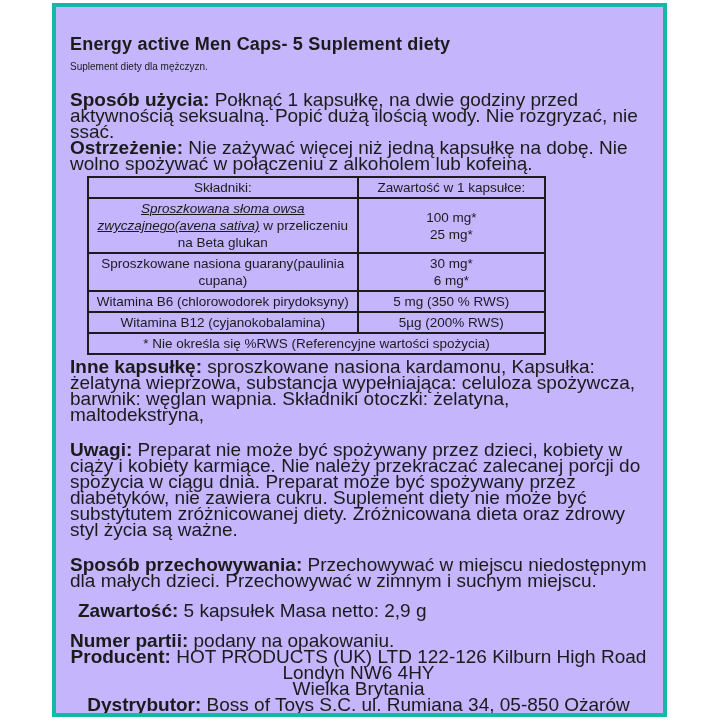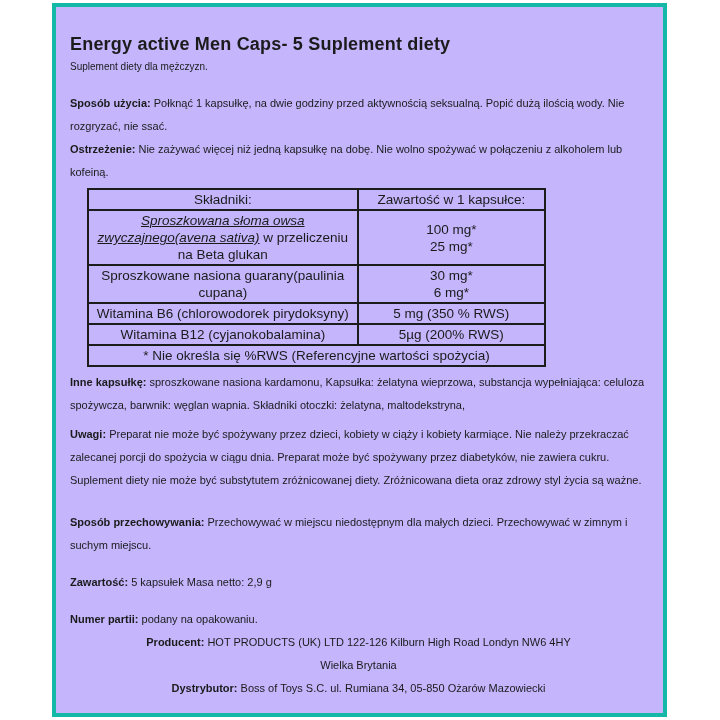--- a/index.html
+++ b/index.html
@@ -26,22 +26,22 @@
     margin: 0;
     line-height: 22px;
     letter-spacing: 0.2px;
   }
   .subtitle {
     font-size: 10px;
     margin: 3px 0 0 0;
     line-height: 18px;
   }
   .para {
-    font-size: 11px;
-    line-height: 23px;
+    font-size: 19px;
+    line-height: 16px;
     margin: 0;
   }
   .mt { margin-top: 16px; }
   .b { font-weight: bold; }
   table.ingredients {
     border-collapse: collapse;
     width: 459px;
     margin: 4px 0 0 17px;
     font-size: 13.5px;
     table-layout: fixed;
@@ -59,23 +59,23 @@
   table.ingredients col.c2 { width: 41%; }
   .italic-underline {
     font-style: italic;
     text-decoration: underline;
   }
   td.footnote-cell {
     text-align: left;
     padding-left: 10px;
   }
   .para-inne { margin-top: 4px; }
-  .para-uwagi { margin-top: 6px; }
+  .para-uwagi { margin-top: 19px; }
   .para-storage { margin-top: 19px; }
-  .para-zawartosc { margin-top: 14px; }
+  .para-zawartosc { margin-top: 14px; margin-left: 8px; }
   .para-bottom { margin-top: 14px; }
   .center { text-align: center; }
   .symbol-line {
     margin-top: 18px;
     text-align: right;
     padding-right: 14px;
     font-size: 22px;
     font-weight: bold;
     line-height: 28px;
   }

